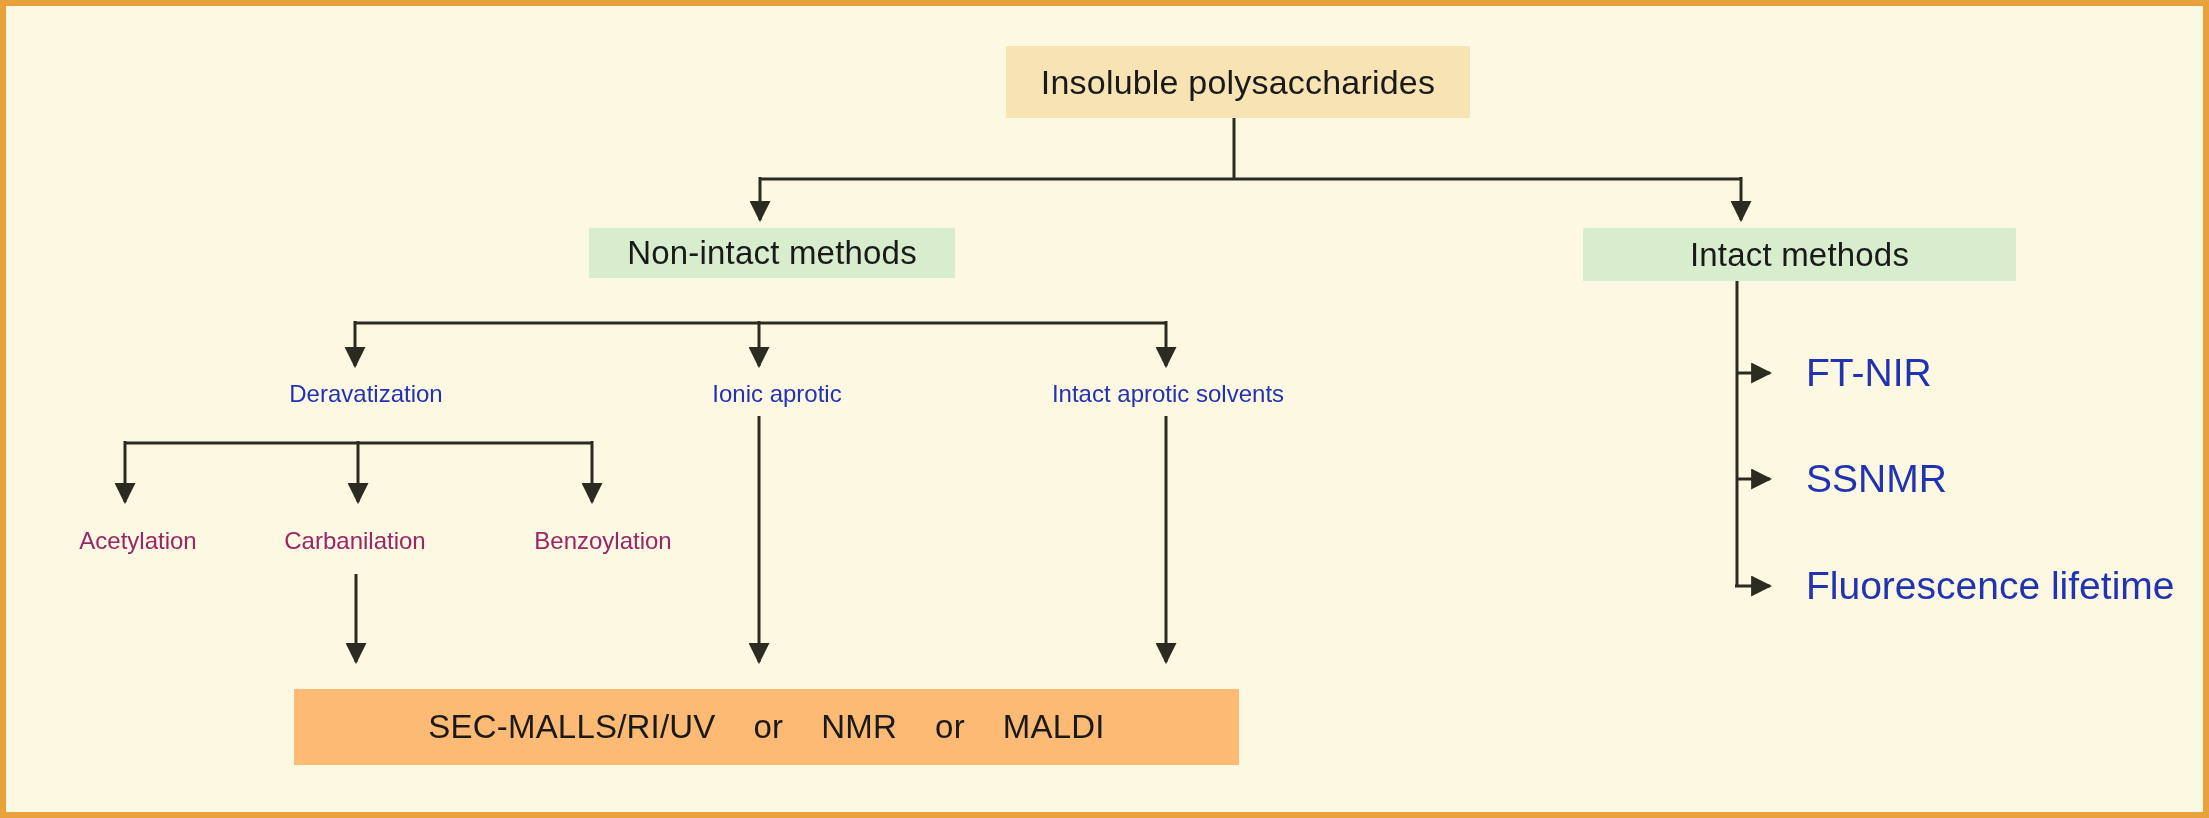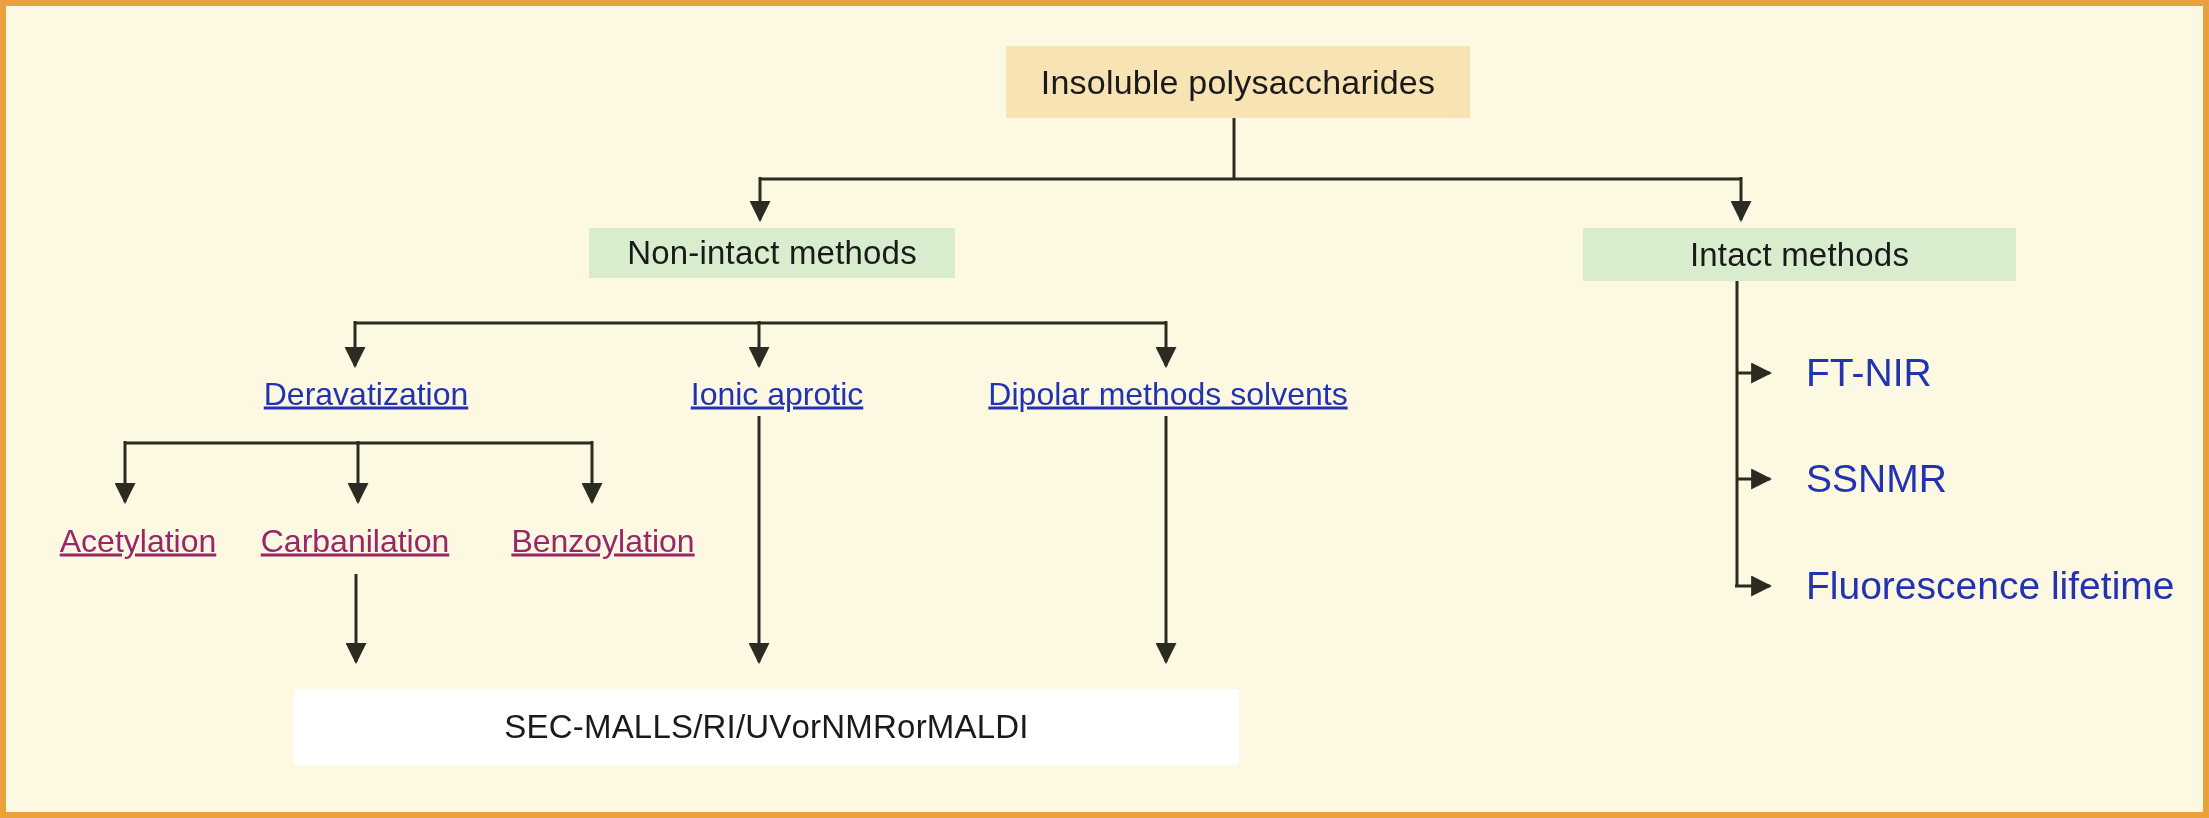--- a/index.html
+++ b/index.html
@@ -28,29 +28,28 @@
     display: flex;
     align-items: center;
     justify-content: center;
     color: #1A1A1A;
     font-size: 33px;
     letter-spacing: 0.2px;
     white-space: nowrap;
   }
   .root-box   { background: #F8E3B4; font-size: 34px; }
   .cat-box    { background: #D8ECCE; }
-  .result-box { background: #ffffff; }
+  .result-box { background: #fdba74; gap: 38px; }
   .result-box span { display: inline-block; }
 
   .label {
     position: absolute;
     transform: translate(-50%, -50%);
     white-space: nowrap;
-    font-size: 32px;
-    text-decoration: underline;
+    font-size: 24px;
   }
   .label-left {
     position: absolute;
     transform: translate(0, -50%);
     white-space: nowrap;
     font-size: 39px;
   }
   .blue   { color: #2233B2; }
   .purple { color: #9A2668; }
 </style>
@@ -112,21 +111,21 @@
   </div>
 
   <div class="node cat-box" style="left:1577px; top:222px; width:433px; height:53px;text-align:center;">
     <span>Intact methods</span>
   </div>
 
   <div class="label blue" style="left:360px; top:388px;">Deravatization</div>
 
   <div class="label blue" style="left:771px; top:388px;">Ionic aprotic</div>
 
-  <div class="label blue" style="left:1162px; top:388px;">Dipolar methods solvents</div>
+  <div class="label blue" style="left:1162px; top:388px;">Intact aprotic solvents</div>
 
   <div class="label purple" style="left:111px; top:535px;margin-left:21px;">Acetylation</div>
 
   <div class="label purple" style="left:349px; top:535px;">Carbanilation</div>
 
   <div class="label purple" style="left:597px; top:535px;">Benzoylation</div>
 
   <div class="label-left blue" style="left:1800px; top:367px;">FT-NIR</div>
 
   <div class="label-left blue" style="left:1800px; top:473px;">SSNMR</div>

